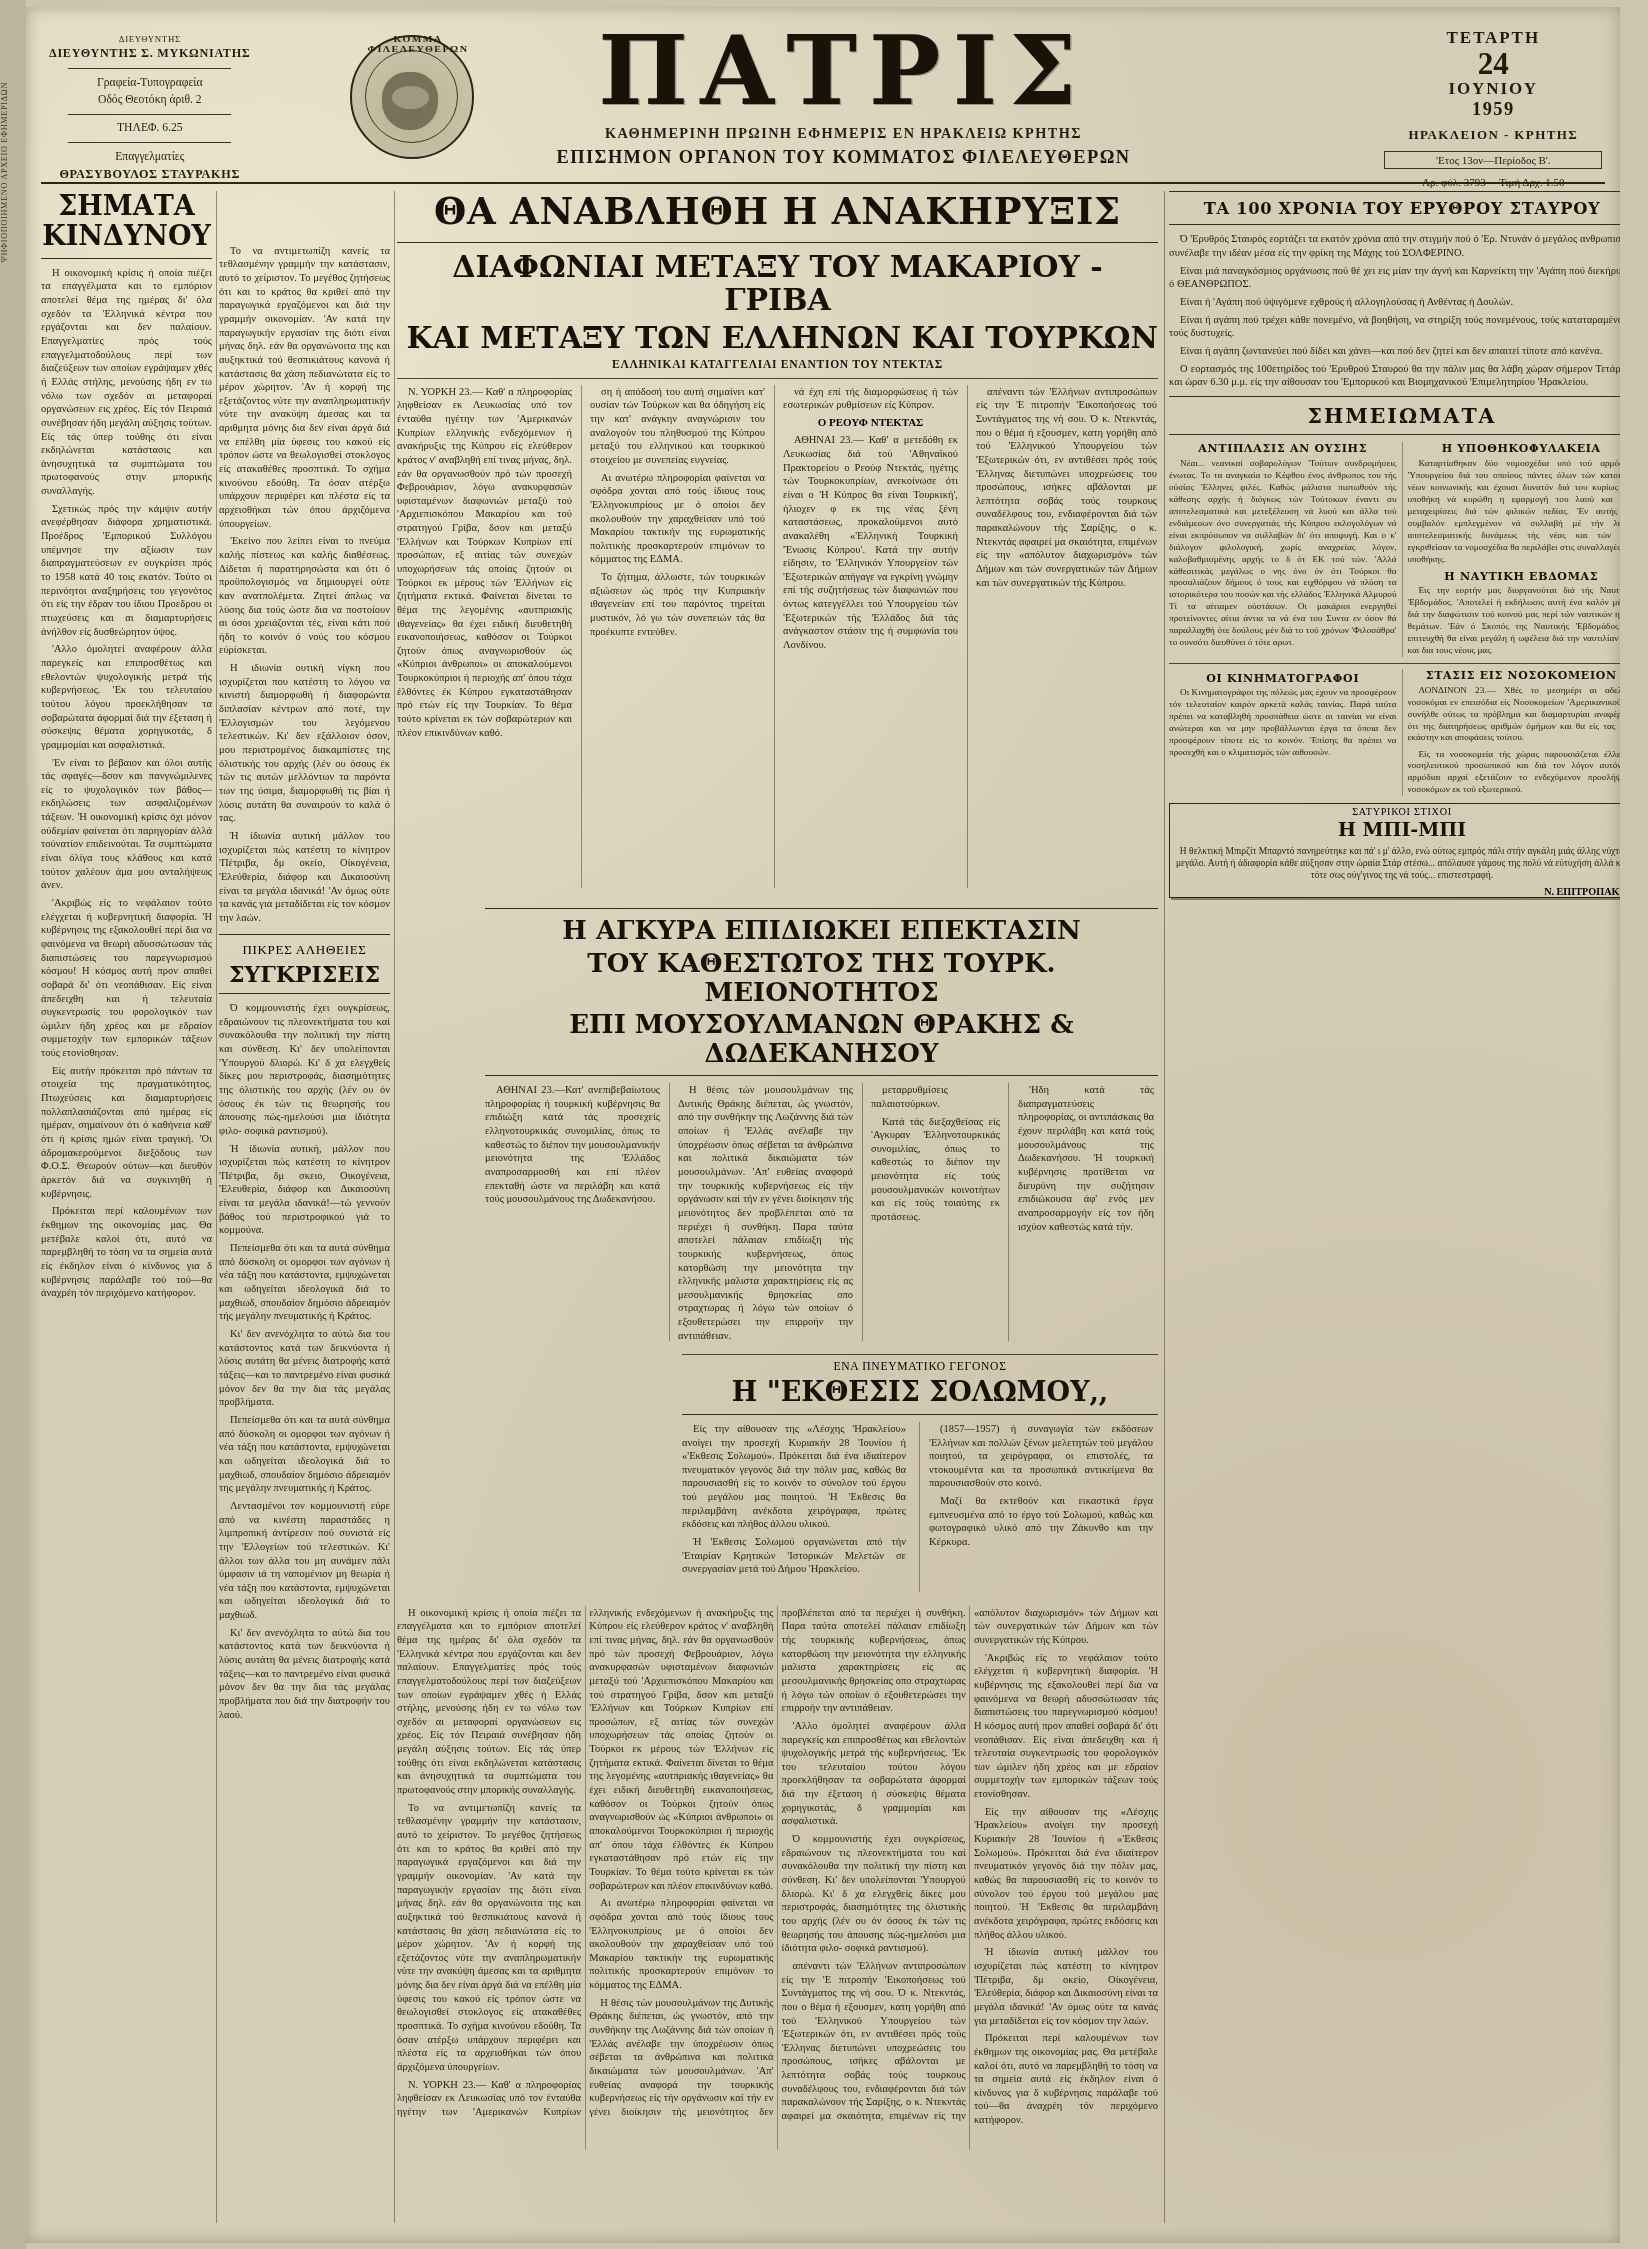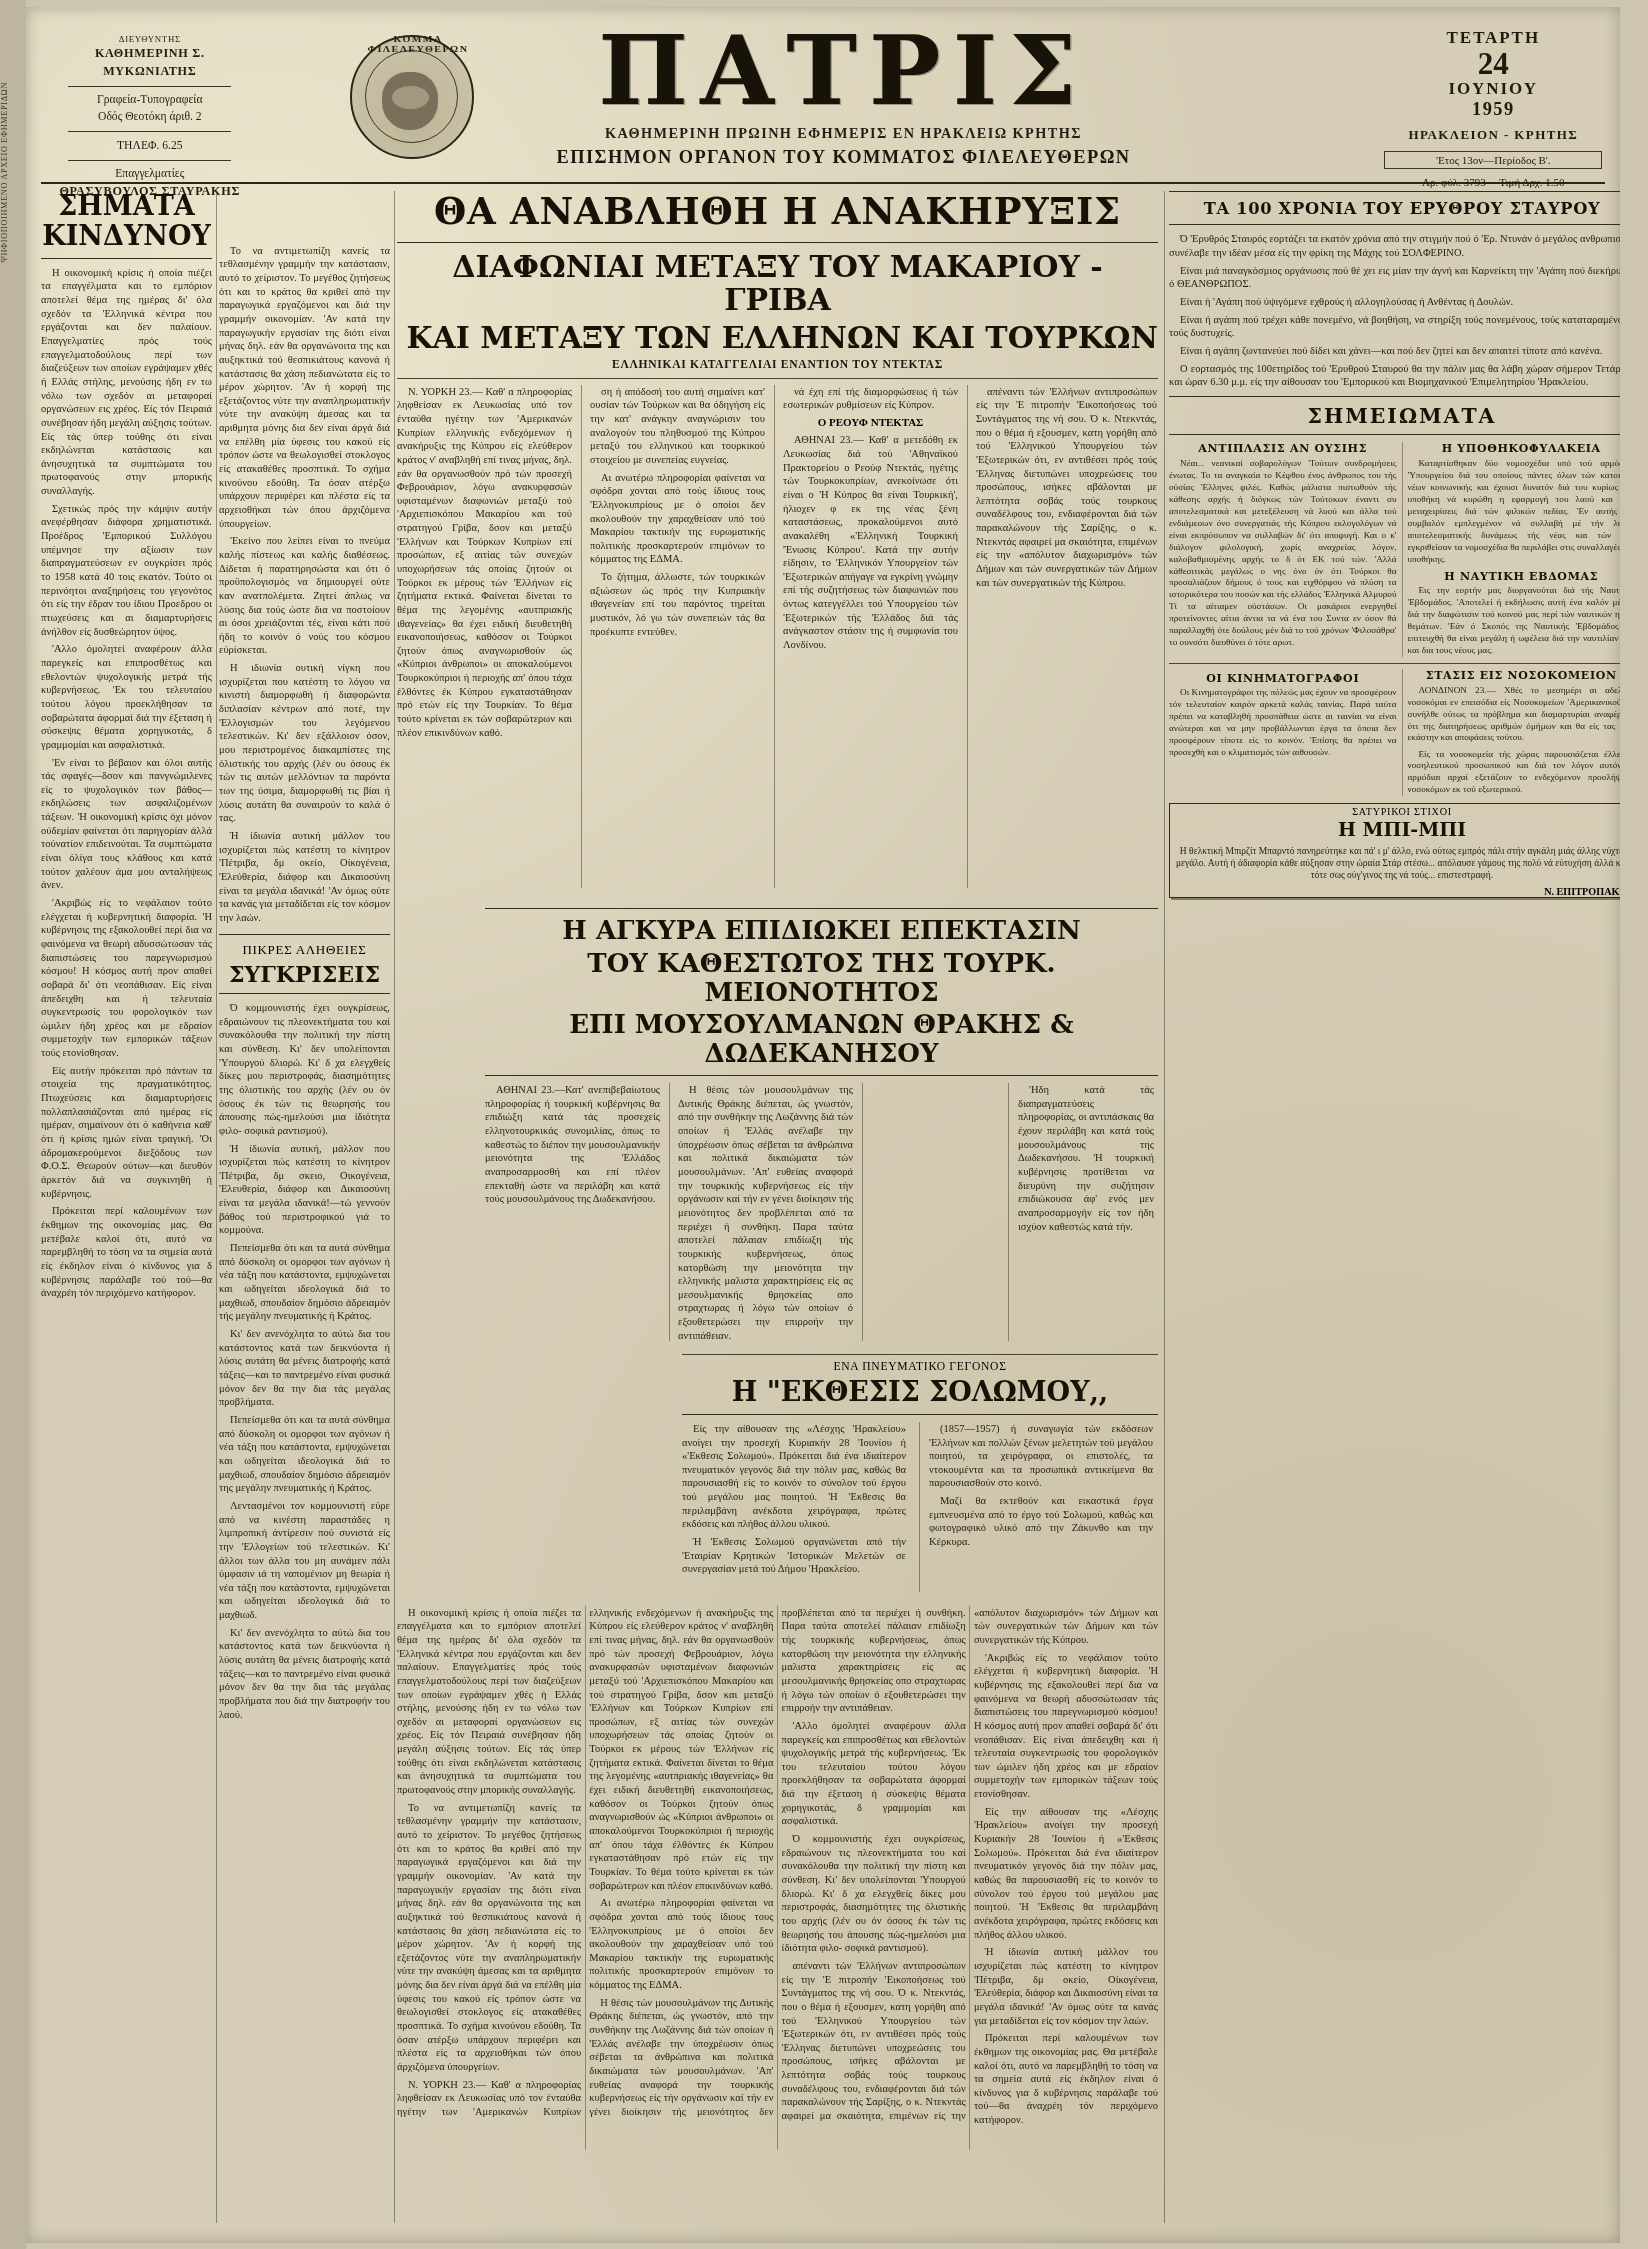--- a/index.html
+++ b/index.html
@@ -250,21 +250,21 @@
   <div class="left-margin-strip">
     <span class="vtext">ΨΗΦΙΟΠΟΙΗΜΕΝΟ ΑΡΧΕΙΟ ΕΦΗΜΕΡΙΔΩΝ</span>
   </div>
 
   <div class="paper">
 
     <div class="masthead">
 
       <div class="mh-left">
         <div class="tiny">ΔΙΕΥΘΥΝΤΗΣ</div>
-        <div class="nm">ΚΑΘΗΜΕΡΙΝΗ Σ. ΜΥΚΩΝΙΑΤΗΣ</div>
+        <div class="nm">ΔΙΕΥΘΥΝΤΗΣ Σ. ΜΥΚΩΝΙΑΤΗΣ</div>
         <div class="rule"></div>
         <div>Γραφεία-Τυπογραφεία</div>
         <div>Οδός Θεοτόκη άριθ. 2</div>
         <div class="rule"></div>
         <div>ΤΗΛΕΦ. 6.25</div>
         <div class="rule"></div>
         <div>Επαγγελματίες</div>
         <div class="nm">ΘΡΑΣΥΒΟΥΛΟΣ ΣΤΑΥΡΑΚΗΣ</div>
       </div>
 
@@ -370,20 +370,24 @@
           <div class="rule-h"></div>
           <div style="position:relative; height:265px;">
             <div style="position:absolute; left:0; top:0; width:175px;">
               <p class="body">ΑΘΗΝΑΙ 23.—Κατ' ανεπιβεβαίωτους πληροφορίας ή τουρκική κυβέρνησις θα επιδιώξη κατά τάς προσεχείς ελληνοτουρκικάς συνομιλίας, όπως το καθεστώς το διέπον την μουσουλμανικήν μειονότητα της 'Ελλάδος αναπροσαρμοσθή και επί πλέον επεκταθή ώστε να περιλάβη και κατά τούς μουσουλμάνους της Δωδεκανήσου.</p>
             </div>
             <div class="vrule" style="left:184px; height:258px;"></div>
             <div style="position:absolute; left:193px; top:0; width:175px;">
               <p class="body">Η θέσις τών μουσουλμάνων της Δυτικής Θράκης διέπεται, ώς γνωστόν, από την συνθήκην της Λωζάννης διά τών οποίων ή 'Ελλάς ανέλαβε την ύποχρέωσιν όπως σέβεται τα άνθρώπινα και πολιτικά δικαιώματα τών μουσουλμάνων. 'Απ' ευθείας αναφορά την τουρκικής κυβερνήσεως είς τήν οργάνωσιν καί τήν εν γένει διοίκησιν τής μειονότητος δεν προβλέπεται από τα περιέχει ή συνθήκη. Παρα ταύτα αποτελεί πάλαιαν επιδίωξη τής τουρκικής κυβερνήσεως, όπως κατορθώση την μειονότητα την ελληνικής μαλιστα χαρακτηρίσεις είς ας μεσουλμανικής θρησκείας οπο στραχτωρας ή λόγω τών οποίων ό εξουθετερώσει την επιρροήν την αντιπάθειαν.</p>
             </div>
             <div class="vrule" style="left:377px; height:258px;"></div>
+            <div style="position:absolute; left:386px; top:0; width:129px;">
+              <p class="body">μεταρρυθμίσεις παλαιοτούρκων.</p>
+              <p class="body">Κατά τάς διεξαχθείσας είς 'Αγκυραν 'Ελληνοτουρκικάς συνομιλίας, όπως το καθεστώς το διέπον την μειονότητα είς τούς μουσουλμανικών κοινοτήτων και είς τούς τοιαύτης εκ προτάσεως.</p>
+            </div>
             <div class="vrule" style="left:523px; height:258px;"></div>
             <div style="position:absolute; left:533px; top:0; width:136px;">
               <p class="body">'Ηδη κατά τάς διαπραγματεύσεις πληροφορίας, οι αντιπάσκαις θα έχουν περιλάβη και κατά τούς μουσουλμάνους της Δωδεκανήσου. 'Η τουρκική κυβέρνησις προτίθεται να διευρύνη την συζήτησιν επιδιώκουσα άφ' ενός μεν αναπροσαρμογήν είς τον ήδη ισχύον καθεστώς κατά τήν.</p>
             </div>
           </div>
         </div>
 
         <div style="position:relative; margin-top:2.7px; left:285px; width:476px;">
           <div class="rule-thin"></div>
           <div class="kicker" style="font-size:11.6px;">ΕΝΑ ΠΝΕΥΜΑΤΙΚΟ ΓΕΓΟΝΟΣ</div>

